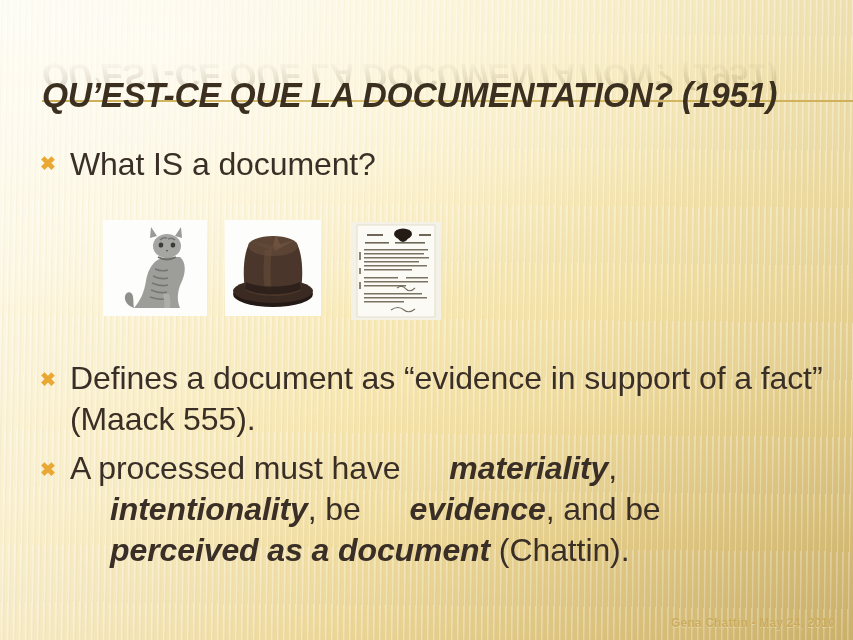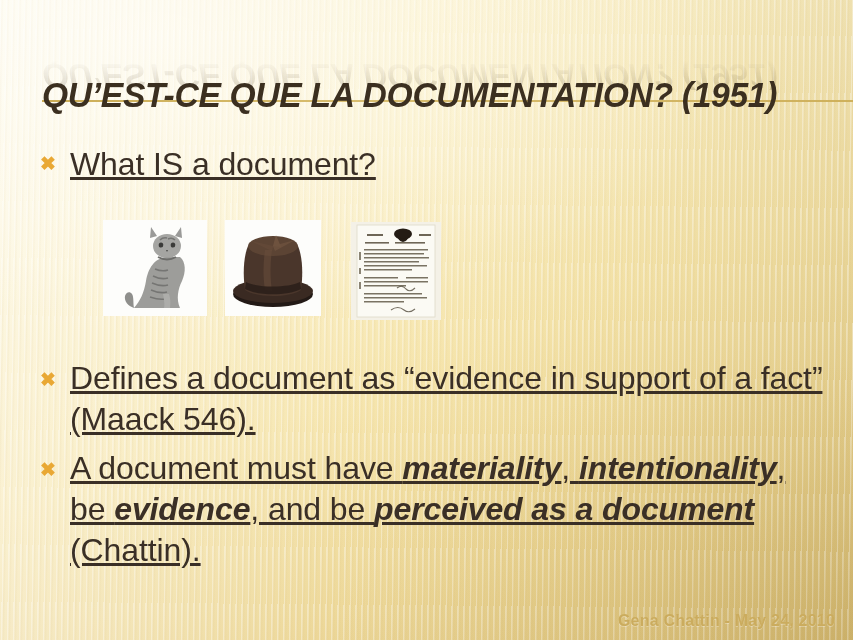--- a/index.html
+++ b/index.html
@@ -138,25 +138,25 @@
     text-align: left;
     font-weight: bold;
     user-select: none;
   }
   .bullet-text {
     flex: 1 1 auto;
     font-size: 32px;
     line-height: 41px;
     color: #3a2f26;
     letter-spacing: -0.1px;
-    text-decoration: underline;
   }
   .bullet-text em {
     font-style: italic;
     font-weight: bold;
+    margin-left: 40px;
   }
 
   #bullet-1 { margin-bottom: 0px; }
   #bullet-1 .bullet-text { line-height: 44px; }
 
   
   #image-strip {
     position: absolute;
     left: 0;
     top: 216px;
@@ -172,21 +172,21 @@
   #pic-hat   { left: 225px; top: 4px;  width: 96px;  height: 96px; }
   #pic-doc   { left: 351px; top: 6px;  width: 90px;  height: 98px; background: #f2efe6; }
 
   .pic svg { display: block; width: 100%; height: 100%; }
 
   
   #footer {
     position: absolute;
     right: 18px;
     bottom: 10px;
-    font-size: 16px;
+    font-size: 12px;
     font-weight: bold;
     color: #cbac5e;
     letter-spacing: 0.2px;
     text-shadow: 0 1px 0 rgba(255,255,255,0.30);
   }
 </style>
 </head>
 <body>
 
 <div id="slide">
@@ -201,26 +201,26 @@
 
     <div class="bullet-row" id="bullet-1">
       <span class="bullet-marker">✖</span>
       <span class="bullet-text">What IS a document?</span>
     </div>
 
     <div style="height:172px"></div>
 
     <div class="bullet-row" id="bullet-2">
       <span class="bullet-marker">✖</span>
-      <span class="bullet-text">Defines a document as “evidence in support of a fact” (Maack 546).</span>
+      <span class="bullet-text">Defines a document as “evidence in support of a fact” (Maack 555).</span>
     </div>
 
     <div class="bullet-row" id="bullet-3" style="margin-top:8px">
       <span class="bullet-marker">✖</span>
-      <span class="bullet-text" id="bullet-3-text"><span>A document must have </span><em>materiality</em><span>, </span><em>intentionality</em><span>, be </span><em>evidence</em><span>, and be </span><em>perceived as a document</em><span> (Chattin).</span></span>
+      <span class="bullet-text" id="bullet-3-text"><span>A processed must have </span><em>materiality</em><span>, </span><em>intentionality</em><span>, be </span><em>evidence</em><span>, and be </span><em>perceived as a document</em><span> (Chattin).</span></span>
     </div>
 
   </div>
 
   <div id="image-strip" class="layer">
 
     <div class="pic" id="pic-cat">
       <svg viewBox="0 0 104 96" preserveAspectRatio="xMidYMid meet">
         <rect x="0" y="0" width="104" height="96" fill="#fdfdfb"></rect>
         <g fill="#9a9a98">

